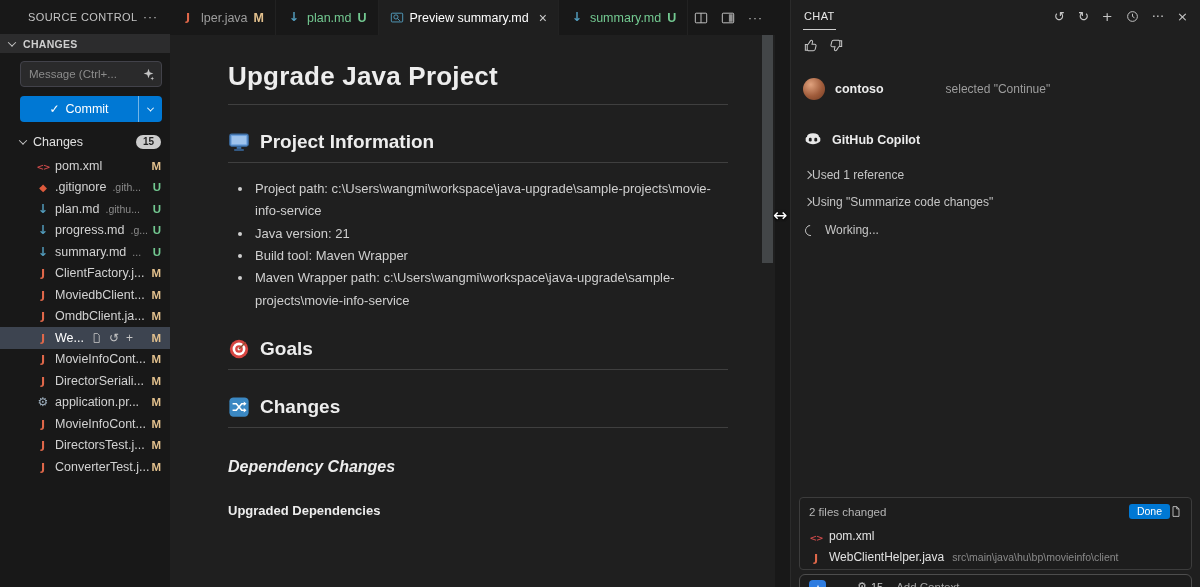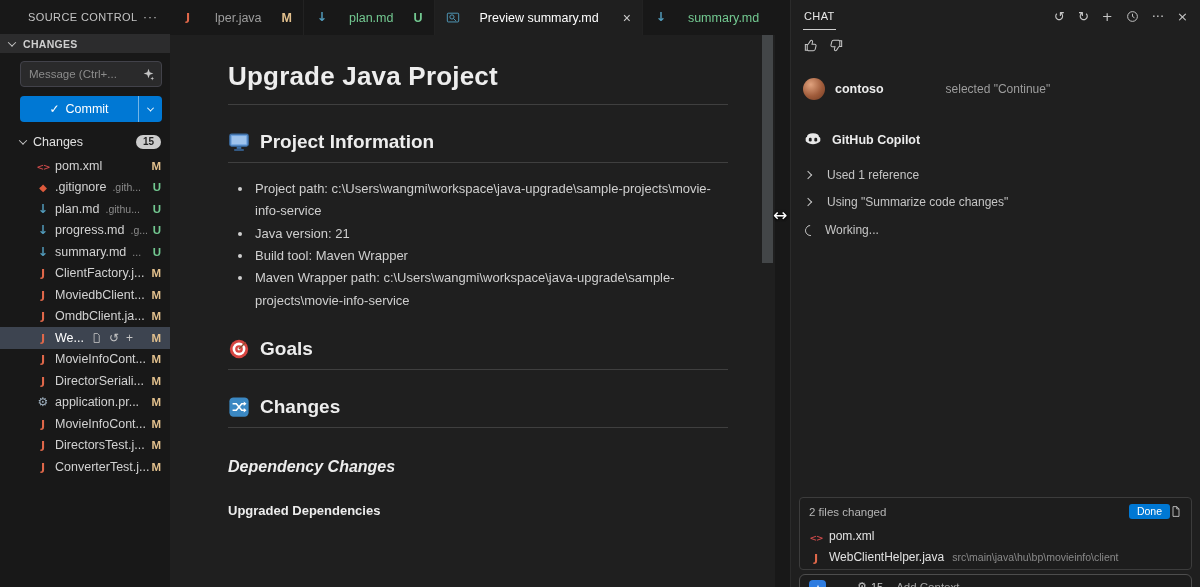--- a/index.html
+++ b/index.html
@@ -39,21 +39,21 @@
   .row.sel .fname { color:#ffffff; }
   .fdesc { margin-left:6px; color:#8a8a8a; font-size:10.5px; white-space:nowrap; overflow:hidden; }
   .fstat { margin-left:auto; font-size:11.5px; min-width:10px; text-align:right; font-weight:600; }
   .fstat[data-status="M"] { color:#e2c08d; }
   .fstat[data-status="U"] { color:#73c991; }
   .ract { color:#c5c5c5; margin-left:7px; font-size:12px; line-height:1; display:flex; align-items:center; }
 
   
   .editor-group { width:605px; min-width:605px; display:flex; flex-direction:column; background:#1f1f1f; }
   .tabs { height:35px; background:#181818; display:flex; align-items:stretch; font-size:12.5px; color:#9d9d9d; }
-  .tab { display:flex; align-items:center; gap:20px; padding:0 11px; border-right:1px solid #222222; cursor:pointer; white-space:nowrap; }
+  .tab { display:flex; align-items:center; gap:6px; padding:0 11px; border-right:1px solid #222222; cursor:pointer; white-space:nowrap; }
   .tab[data-state="active"] { background:#1f1f1f; color:#ffffff; }
   .tab[data-state="untracked"] .tab-label, .tab[data-state="untracked"] .tab-status { color:#73c991; }
   .tab[data-state="modified"] .tab-status { color:#e2c08d; }
   .tab-status { font-weight:600; }
   .tab-close { margin-left:4px; font-size:14px; color:#cccccc; }
   .tab-actions { margin-left:auto; display:flex; align-items:center; gap:13px; padding-right:12px; color:#c5c5c5; }
   .more-glyph { letter-spacing:1px; font-size:12px; }
 
   .preview-wrap { position:relative; flex:1; overflow:hidden; }
   .md { margin-left:58px; width:500px; padding-top:14px; color:#cfcfcf; }
@@ -76,21 +76,21 @@
   .chat-title { font-size:11px; letter-spacing:.4px; color:#e8e8e8; padding:7px 1px; border-bottom:1px solid #cfcfcf; }
   .chat-actions { margin-left:auto; display:flex; gap:13px; align-items:center; color:#c5c5c5; font-size:13px; font-family:"DejaVu Sans", sans-serif; }
   .hicon { cursor:pointer; line-height:1; }
   .feedback { display:flex; gap:11px; padding:5px 12px 0; }
   .umsg { display:flex; align-items:center; margin:25px 12px 0; }
   .avatar { width:22px; height:22px; border-radius:50%; background:radial-gradient(circle at 35% 30%, #e0a27e 0%, #a05c3b 55%, #6f3a22 100%); flex-shrink:0; }
   .uname { margin-left:10px; font-weight:bold; font-size:12.5px; color:#ececec; }
   .uaction { margin-left:62px; font-size:12px; color:#9d9d9d; }
   .cmsg { display:flex; align-items:center; gap:9px; margin:31px 12px 0; }
   .cname { font-weight:bold; font-size:12.5px; color:#ececec; }
-  .step { display:flex; align-items:center; gap:16px; margin:19px 12px 0 14px; font-size:12px; color:#c5c5c5; cursor:pointer; }
+  .step { display:flex; align-items:center; gap:1px; margin:19px 12px 0 14px; font-size:12px; color:#c5c5c5; cursor:pointer; }
   .step + .step { margin-top:13px; }
   .working { display:flex; align-items:center; gap:9px; margin:14px 12px 0 14px; font-size:12px; color:#c5c5c5; }
   .spinner { width:11px; height:11px; border-radius:50%; border:1.6px solid #bdbdbd; border-right-color:transparent; border-top-color:transparent; transform:rotate(40deg); flex-shrink:0; }
 
   .files-panel { position:absolute; left:8px; right:8px; top:497px; height:73px; border:1px solid #3c3c3c; border-radius:4px; background:#1d1d1d; padding:0 9px; }
   .fp-head { height:27px; display:flex; align-items:center; gap:0; font-size:11.5px; color:#b5b5b5; }
   .done { margin-left:auto; background:#0078d4; color:#fff; font-size:10.5px; padding:1px 8px 2px; border-radius:3px; cursor:pointer; }
   .fp-row { height:21px; display:flex; align-items:center; cursor:pointer; }
   .fp-name { margin-left:6px; font-size:12px; color:#e2e2e2; white-space:nowrap; }
   .fp-path { margin-left:8px; font-size:10.5px; color:#8a8a8a; white-space:nowrap; overflow:hidden; }

